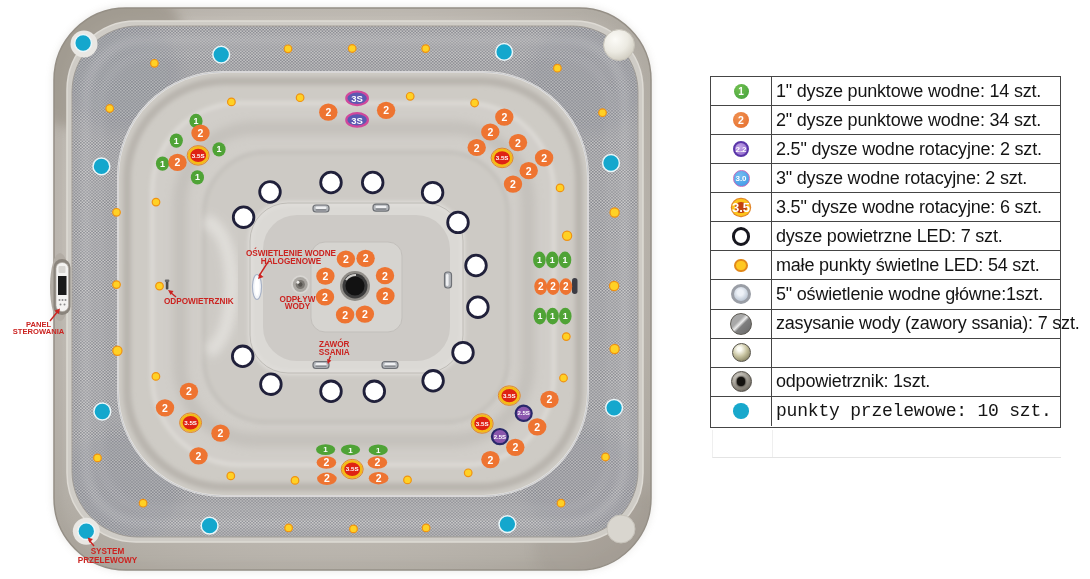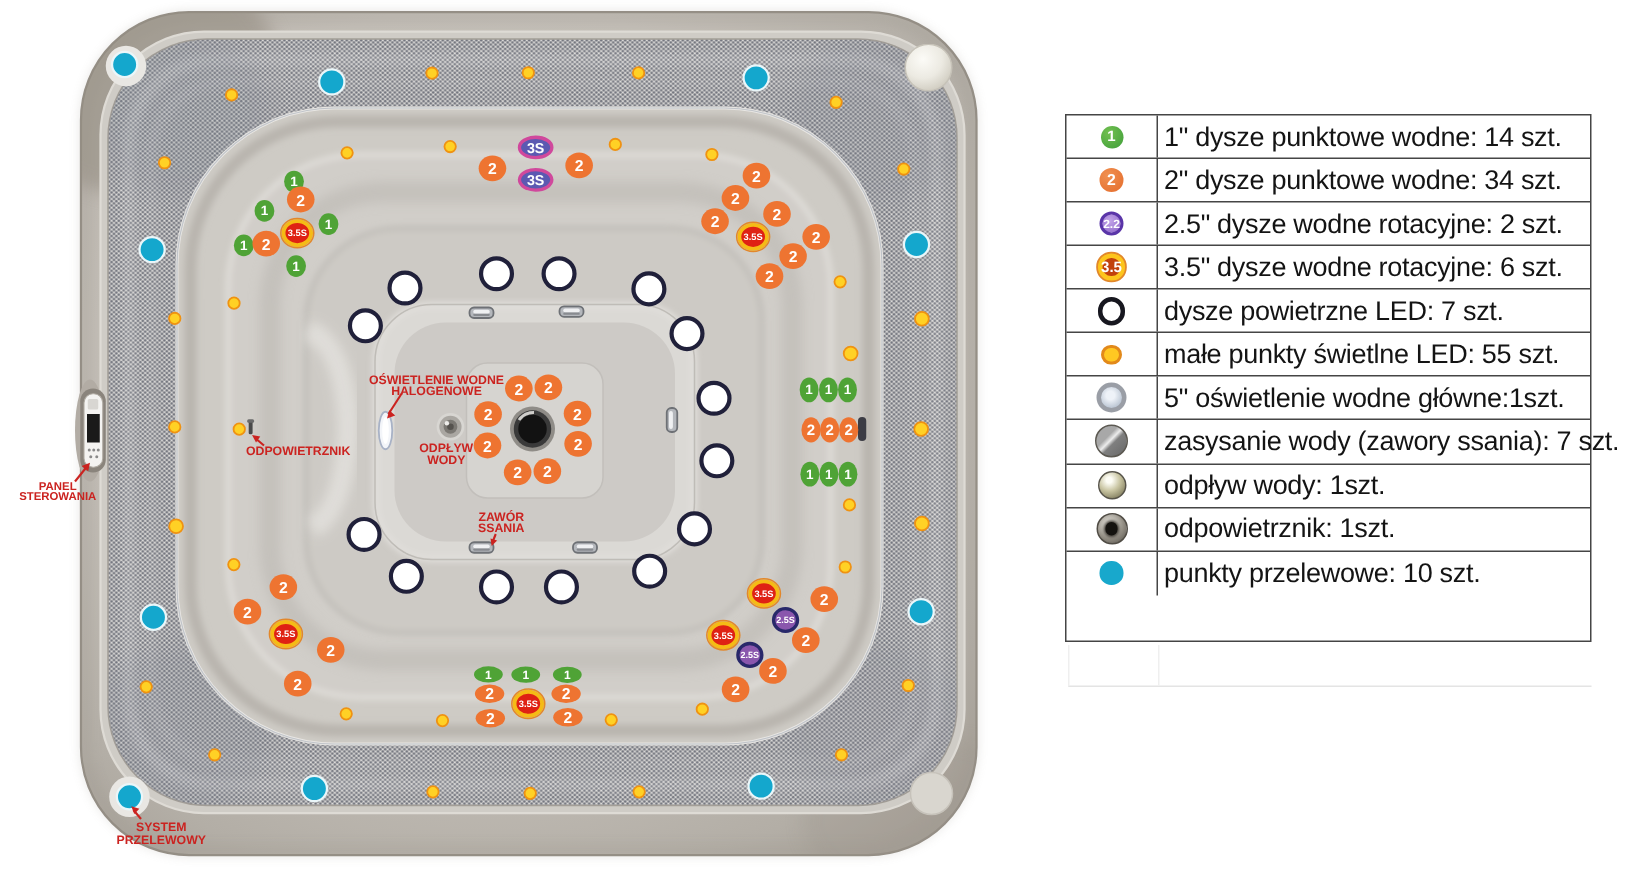--- a/index.html
+++ b/index.html
@@ -1,19 +1,19 @@
 <!DOCTYPE html>
 <html><head><meta charset="utf-8"><title>Spa</title>
 <style>
 html,body{margin:0;padding:0;background:#ffffff;}
 #wrap{position:relative;width:1090px;height:579px;overflow:hidden;font-family:"Liberation Sans",sans-serif;}
 svg text.jt{font-family:"Liberation Sans",sans-serif;font-weight:bold;fill:#ffffff;text-anchor:middle;}
 #legend{position:absolute;left:710px;top:76px;width:351px;height:352px;border:1.6px solid #454545;box-sizing:border-box;background:#fff;}
 .lrow{display:flex;align-items:stretch;height:29.07px;border-bottom:1.5px solid #454545;box-sizing:border-box;}
-.lrow:last-child{border-bottom:none;}
+.lrow:last-child{border-bottom:none;font-family:Liberation Mono, monospace;}
 .ic{width:61px;min-width:61px;border-right:1.6px solid #454545;display:flex;align-items:center;justify-content:center;box-sizing:border-box;}
 .tx{display:flex;align-items:center;padding-left:4px;font-size:18px;color:#141414;white-space:nowrap;letter-spacing:-0.2px;}
 .c{border-radius:50%;display:flex;align-items:center;justify-content:center;color:#fff;font-weight:bold;box-sizing:content-box;}
 #ghostrow{position:absolute;left:712px;top:429.5px;width:348px;height:27px;border-bottom:1px solid #e4e4e4;border-left:1px solid #efefef;}
 #ghostrow div{position:absolute;left:59px;top:0;height:100%;border-left:1px solid #efefef;}
 </style></head>
 <body>
 <div id="wrap">
 <svg width="700" height="579" viewBox="0 0 700 579" style="position:absolute;left:0;top:0">
 <defs>
@@ -352,53 +352,58 @@
         <div class="tx">2" dysze punktowe wodne: 34 szt.</div>
       </div>
 <div class="lrow">
         <div class="ic">
           <span class="c" style="width:12.5px;height:12.5px;background:radial-gradient(circle at 40% 35%,#c3a5e8,#8a62c8);border:2.4px solid #5a35a8;font-size:8px">2.2</span>
         </div>
         <div class="tx">2.5" dysze wodne rotacyjne: 2 szt.</div>
       </div>
 <div class="lrow">
         <div class="ic">
-          <span class="c" style="width:11.5px;height:11.5px;background:#c2410c;border:3.4px solid #fdc51c;box-shadow:0 0 0 1.2px #e2872b;font-size:10px">3.5</span>
+          <span class="c" style="width:15px;height:15px;background:radial-gradient(circle at 40% 30%,#74bcf2,#3a95e4);border:1.2px solid #c86ab8;font-size:8px">3.0</span>
+        </div>
+        <div class="tx">3" dysze wodne rotacyjne: 2 szt.</div>
+      </div>
+<div class="lrow">
+        <div class="ic">
+          <span class="c" style="width:11.5px;height:11.5px;background:#c2410c;border:3.4px solid #fdc51c;box-shadow:0 0 0 1.2px #e2872b;font-size:13px">3.5</span>
         </div>
         <div class="tx">3.5" dysze wodne rotacyjne: 6 szt.</div>
       </div>
 <div class="lrow">
         <div class="ic">
           <span class="c" style="width:12.5px;height:12.5px;background:#fff;border:3.2px solid #17171f"></span>
         </div>
         <div class="tx">dysze powietrzne LED: 7 szt.</div>
       </div>
 <div class="lrow">
         <div class="ic">
           <span class="c" style="width:9.5px;height:9.5px;background:#ffc822;border:2.2px solid #e2891a"></span>
         </div>
-        <div class="tx">małe punkty świetlne LED: 55 szt.</div>
+        <div class="tx">małe punkty świetlne LED: 54 szt.</div>
       </div>
 <div class="lrow">
         <div class="ic">
           <span class="c" style="width:14px;height:14px;background:radial-gradient(circle at 45% 40%,#eef2f8 25%,#bfc9d6 70%,#a3abb8);border:3px solid #9a9ea6"></span>
         </div>
         <div class="tx">5" oświetlenie wodne główne:1szt.</div>
       </div>
 <div class="lrow">
         <div class="ic">
           <span class="c" style="width:20px;height:20px;background:linear-gradient(135deg,#a8a8a8 36%,#ededed 47%,#7f7f7f 57%,#676767),radial-gradient(circle at 40% 35%,#cacaca,#6e6e6e);border:1px solid #5c5952"></span>
         </div>
         <div class="tx">zasysanie wody (zawory ssania): 7 szt.</div>
       </div>
 <div class="lrow">
         <div class="ic">
           <span class="c" style="width:17px;height:17px;background:radial-gradient(circle at 38% 30%,#fdfdf5 12%,#c9c5a2 45%,#7f7b5c 85%,#615d45);border:1px solid #57544a"></span>
         </div>
-        <div class="tx">odpływ wody: 1szt.</div>
       </div>
 <div class="lrow">
         <div class="ic">
           <span class="c" style="width:19px;height:19px;background:radial-gradient(circle at 40% 35%,#e4e1da 8%,#938e84 55%,#4e4a43);border:1px solid #504c45">
             <span style="width:8.5px;height:8.5px;border-radius:50%;background:#14120f;box-shadow:0 0 2px 1px #3a3630;display:block"></span>
           </span>
         </div>
         <div class="tx">odpowietrznik: 1szt.</div>
       </div>
 <div class="lrow">

